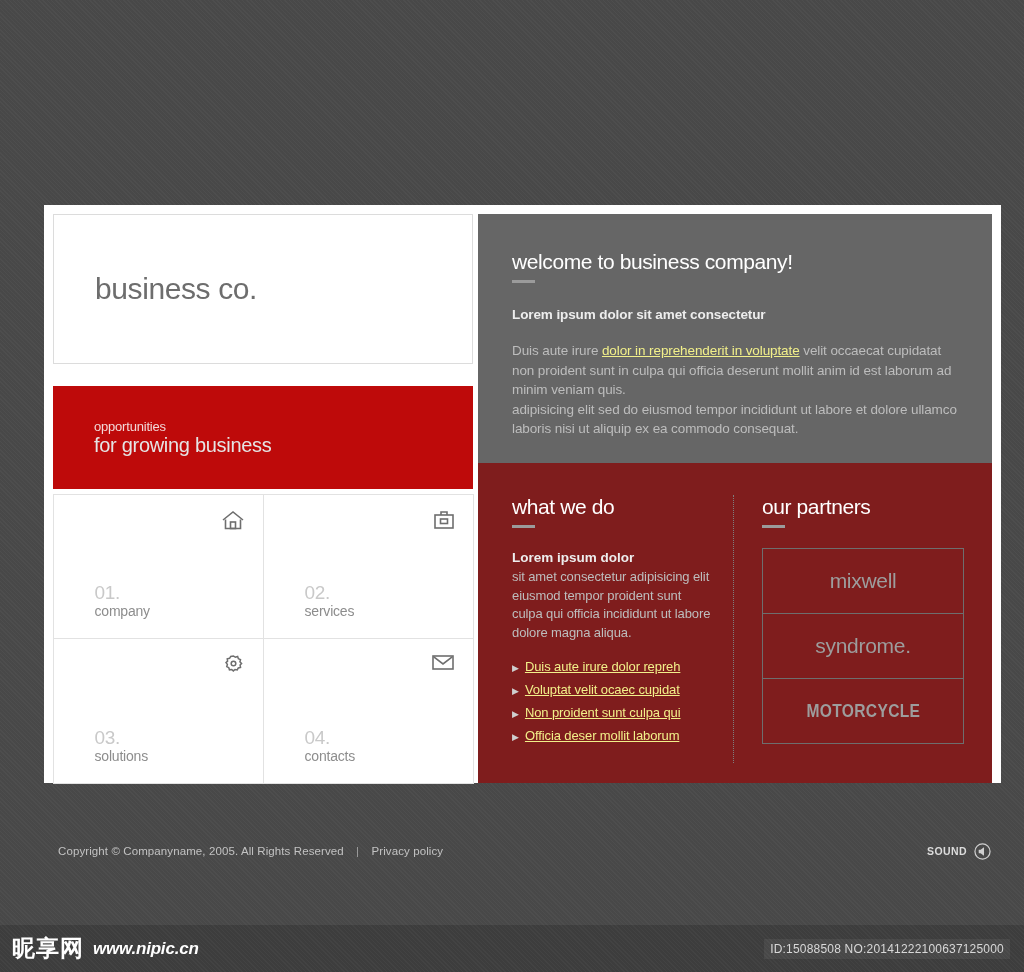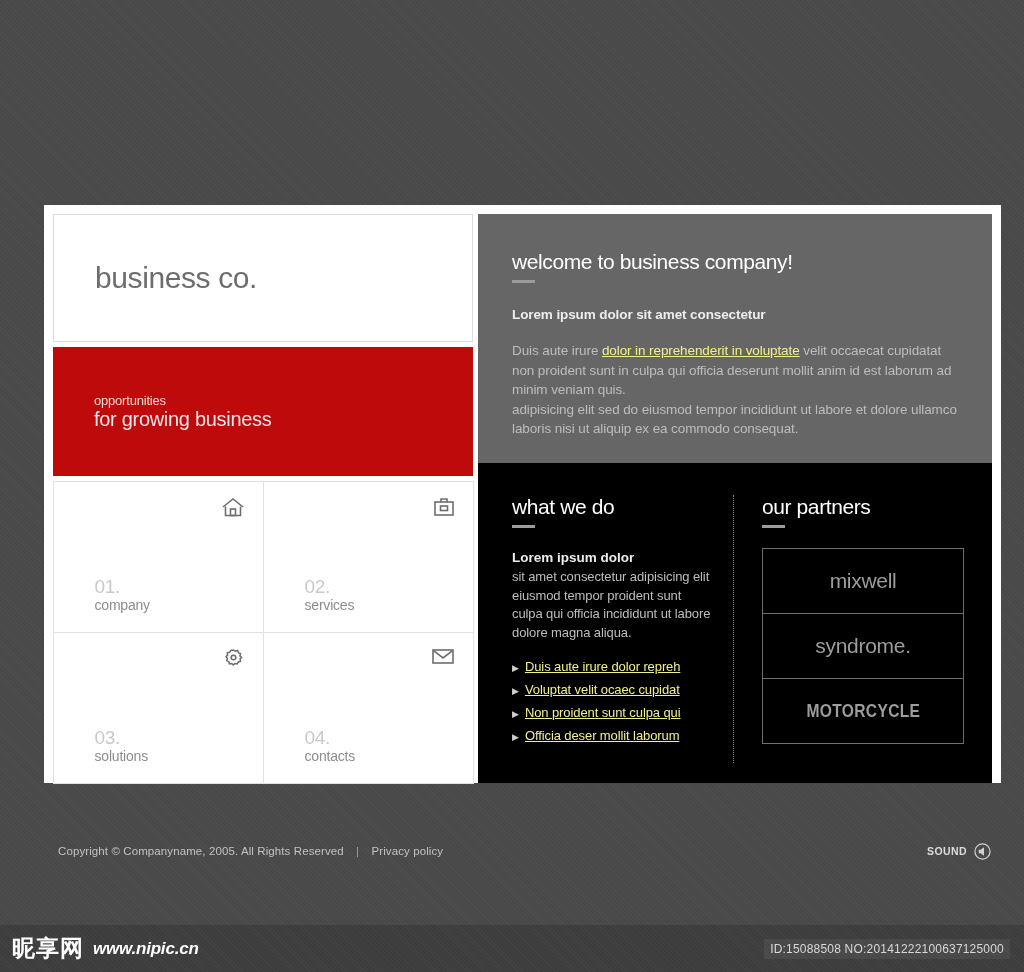--- a/index.html
+++ b/index.html
@@ -38,36 +38,36 @@
 
   
   .left-col {
     width: 420px;
     flex: 0 0 420px;
     display: flex;
     flex-direction: column;
   }
 
   .logo-box {
-    height: 128px;
+    height: 150px;
     border: 1px solid #dcdcdc;
     display: flex;
     align-items: center;
     padding-left: 41px;
   }
   .logo-text {
     font-size: 30px;
     color: #6d6d6d;
     letter-spacing: -0.4px;
   }
 
   .promo-box {
     background: #be0a0a;
-    height: 129px;
-    margin-top: 5px;
+    height: 103px;
+    margin-top: 22px;
     display: flex;
     flex-direction: column;
     justify-content: center;
     padding-left: 41px;
   }
   .promo-small {
     color: #f2d7d7;
     font-size: 13px;
     line-height: 15px;
     letter-spacing: -0.2px;
@@ -161,21 +161,21 @@
     line-height: 19.5px;
     letter-spacing: -0.1px;
   }
   .para-gap { margin-top: 17px; }
   .inline-link {
     color: #f2f08a;
     text-decoration: underline;
   }
 
   .lower-panel {
-    background: #000000;
+    background: #7f1d1d;
     flex: 1;
     display: flex;
     padding: 32px 28px 20px 34px;
   }
   .do-col {
     width: 222px;
     flex: 0 0 222px;
     border-right: 1px dotted #7d7d7d;
     padding-right: 20px;
   }

